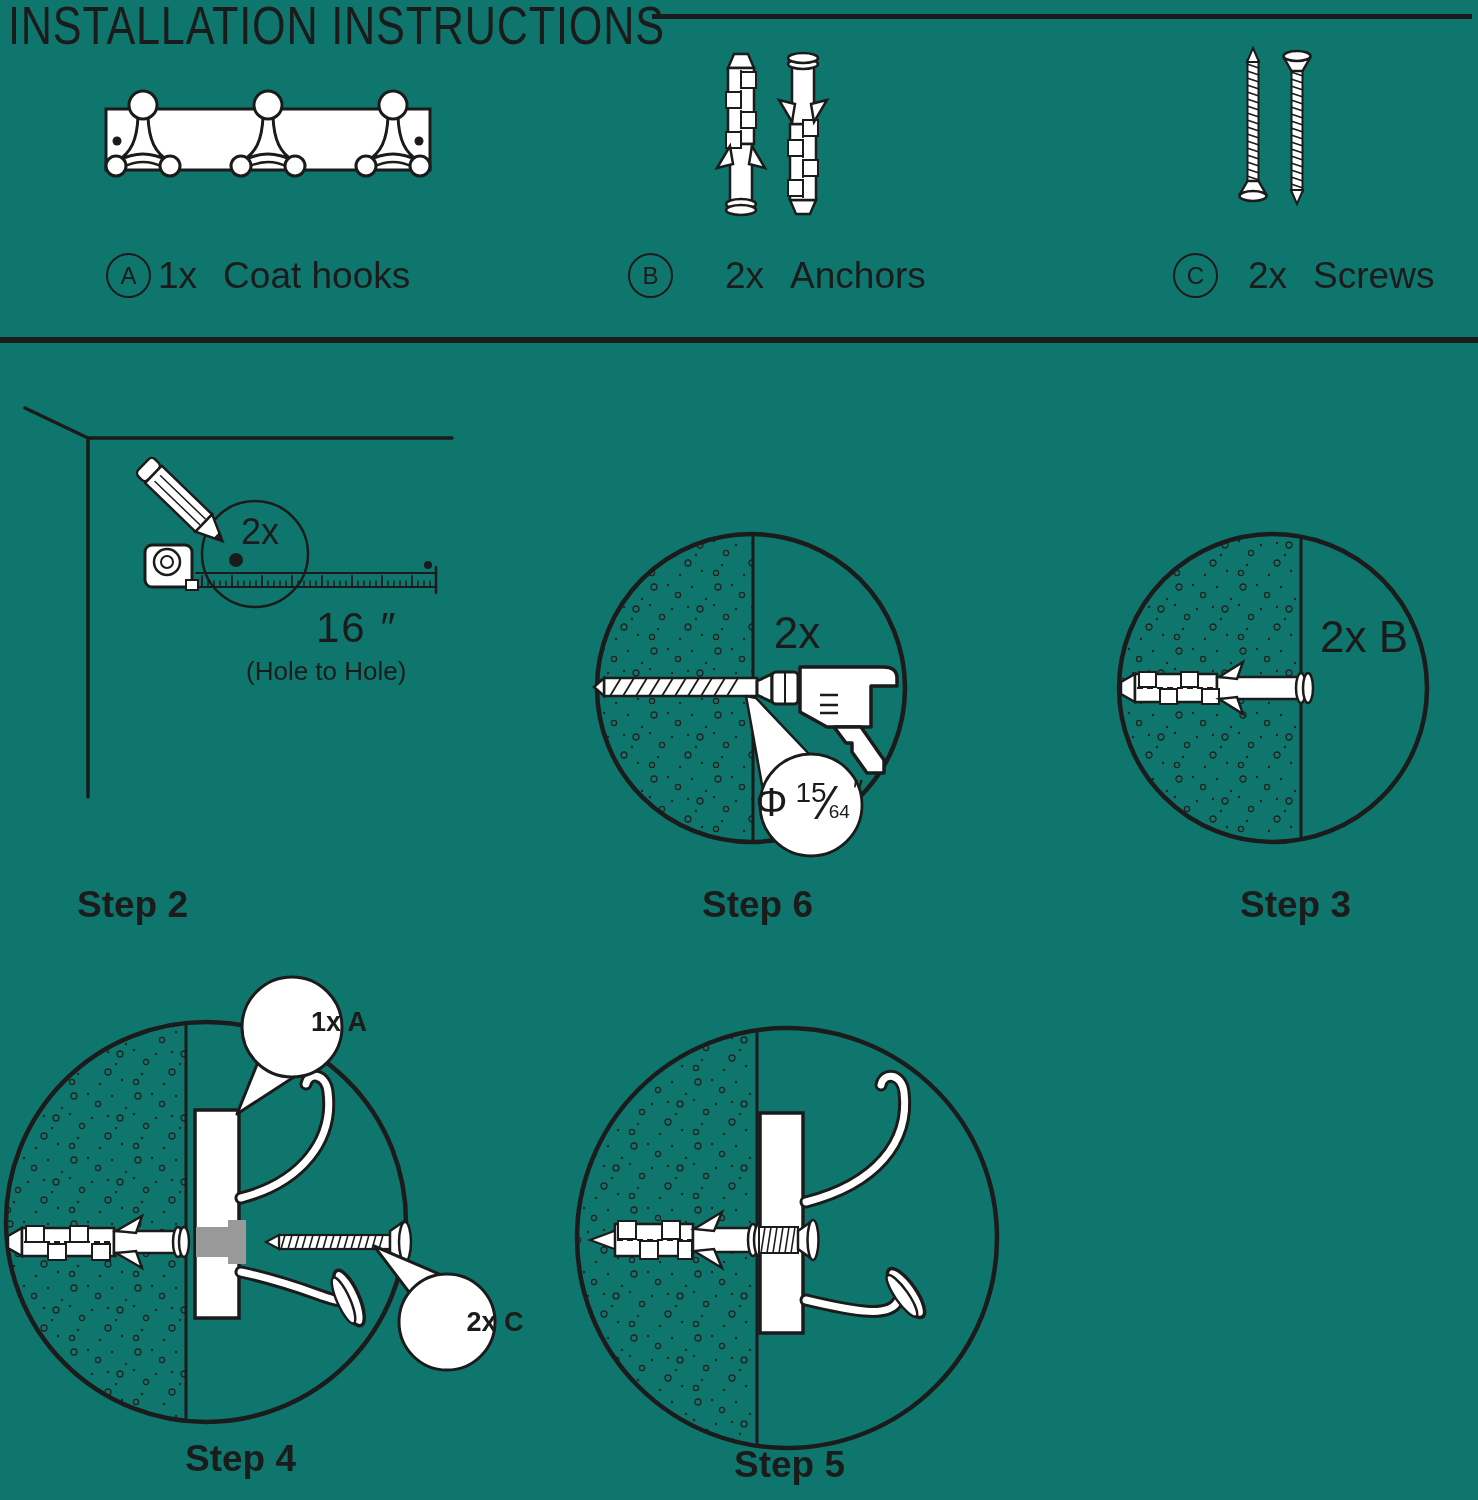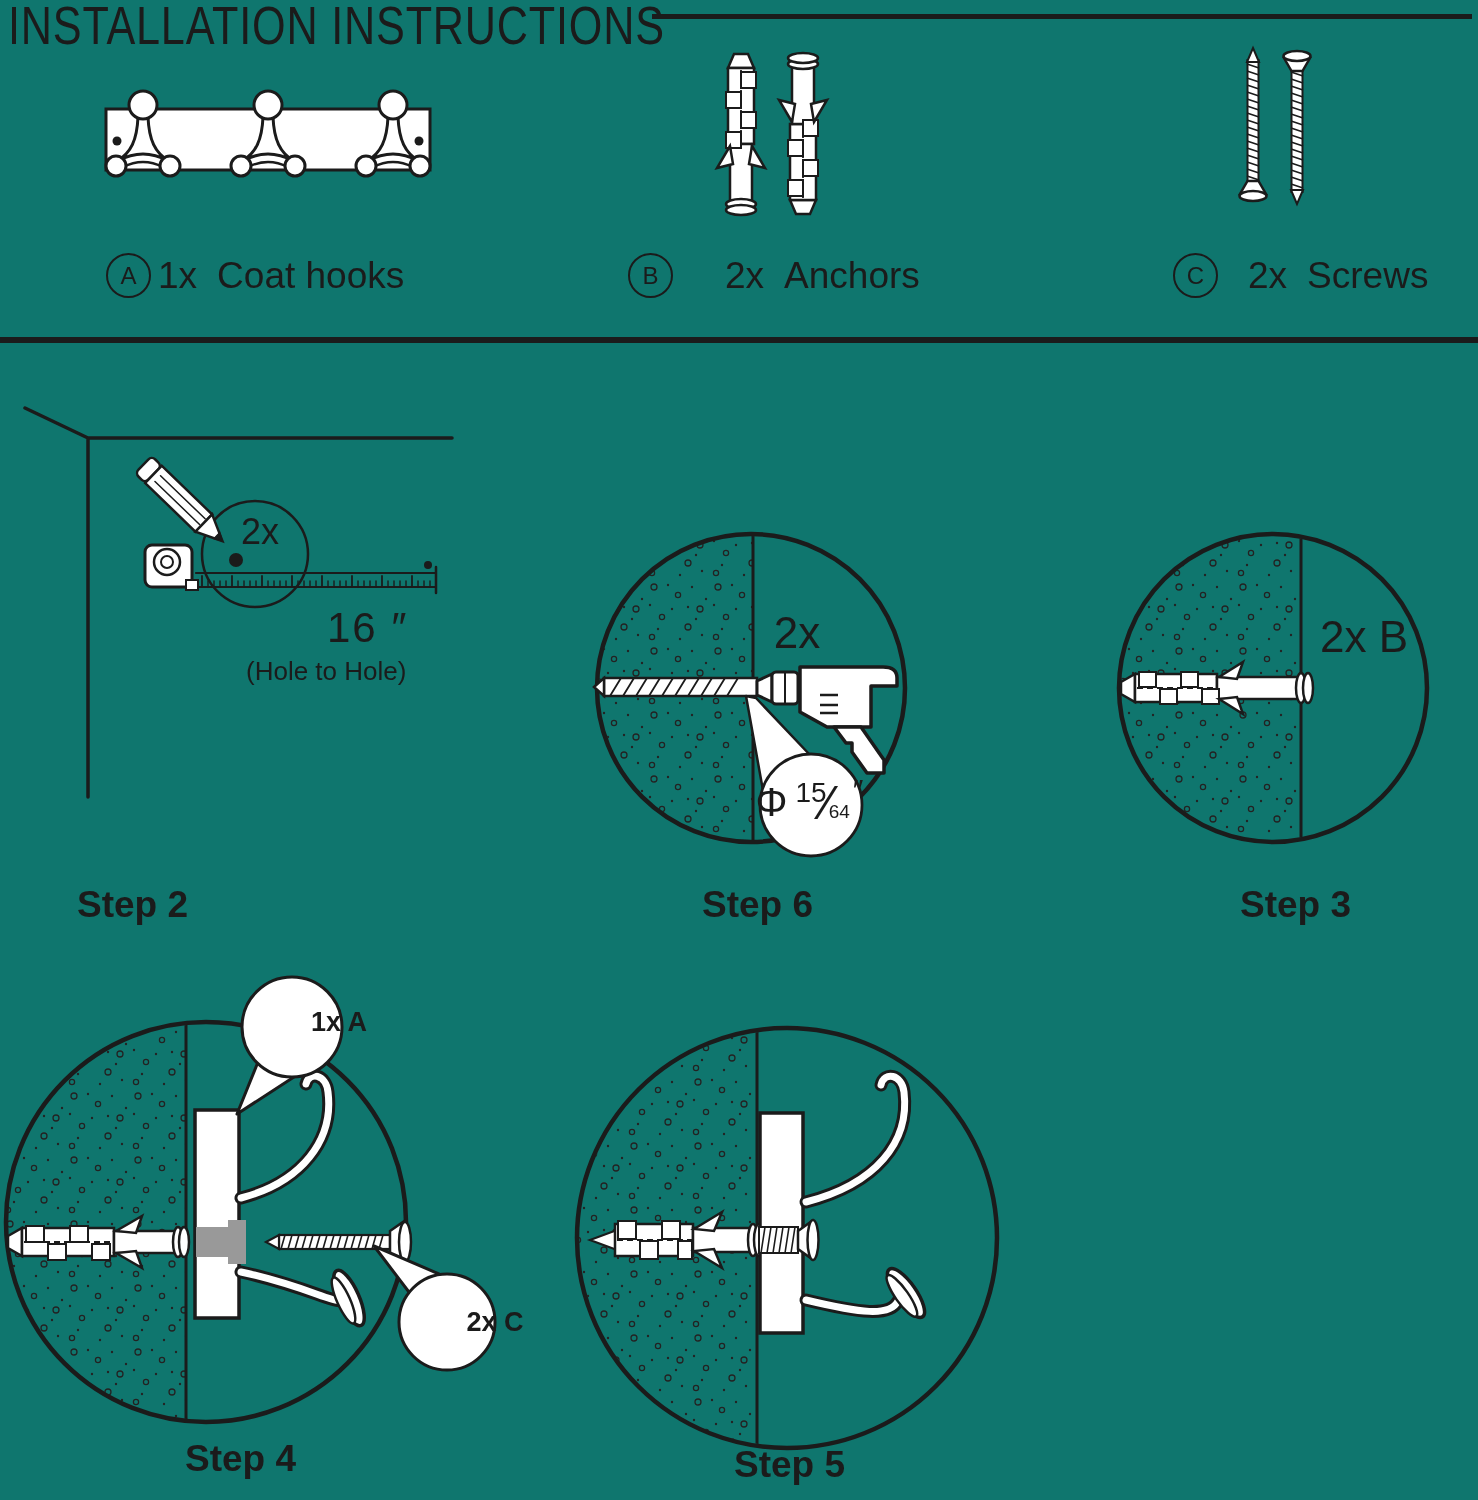--- a/index.html
+++ b/index.html
@@ -7,21 +7,21 @@
         font-family:"Liberation Sans",sans-serif;color:#1b1b1b;}
   .abs{position:absolute;}
   .title{position:absolute;left:8px;top:-4px;font-size:54px;font-weight:400;line-height:1.1;
          letter-spacing:1px;white-space:nowrap;transform:scaleX(0.8);transform-origin:left top;}
   .title-rule{position:absolute;left:652px;top:14px;width:820px;height:5px;background:#1b1b1b;}
   .divider{position:absolute;left:0;top:337px;width:1478px;height:6px;background:#1b1b1b;}
   .part-label{position:absolute;top:253px;display:flex;align-items:center;font-size:37px;white-space:nowrap;}
   .part-badge{display:inline-flex;width:41px;height:41px;border:2.5px solid #1b1b1b;border-radius:50%;
               align-items:center;justify-content:center;font-size:24px;flex:0 0 auto;}
   .qty{display:inline-block;}
-  .pname{display:inline-block;margin-left:20px;}
+  .pname{display:inline-block;margin-left:26px;}
   .ann{position:absolute;white-space:nowrap;}
   .ann-c{transform:translateX(-50%);}
   .ann-cc{transform:translate(-50%,-50%);margin-left:46px;}
   .f36{font-size:36px;} .f38{font-size:26px;} .f42{font-size:42px;} .f44{font-size:44px;}
   .bold27{font-size:27px;font-weight:700;}
   .step-label{position:absolute;font-size:37px;font-weight:700;white-space:nowrap;}
   .frac{position:absolute;display:flex;align-items:center;transform:translate(-50%,-50%);}
   .dia-sym{font-size:40px;margin-right:8px;}
   .frac-num{font-size:28px;transform:translate(0,-10px);}
   .frac-slash{font-size:48px;margin:0 -3px;}
@@ -417,21 +417,21 @@
       <path d="M246,290 C300,303 330,307 338,291" stroke="#1b1b1b" stroke-width="13"></path>
       <path d="M246,290 C300,303 330,307 338,291" stroke="#fff" stroke-width="7"></path>
       <g transform="rotate(-35 346 283)">
         <ellipse cx="346" cy="283" rx="10" ry="29" fill="#fff" stroke="#1b1b1b" stroke-width="3.5"></ellipse>
         <ellipse cx="341" cy="283" rx="6.5" ry="25" fill="#fff" stroke="#1b1b1b" stroke-width="2.5"></ellipse>
       </g>
     </g>
   </svg>
 
   <div class="ann ann-c f36" style="left:260px;top:511px">2x</div>
-  <div class="ann f42" style="left:327px;top:604px;letter-spacing:2px">16 ″</div>
+  <div class="ann f42" style="left:316px;top:604px;letter-spacing:2px">16 ″</div>
   <div class="ann f38" style="left:246px;top:656px">(Hole to Hole)</div>
 
   <div class="ann ann-c f44" style="left:797px;top:608px">2x</div>
   <div class="frac" style="left:808px;top:802px">
     <span class="dia-sym">Φ</span>
     <span class="frac-num">15</span>
     <span class="frac-slash">⁄</span>
     <span class="frac-den">64</span>
     <span class="dia-unit">″</span>
   </div>

